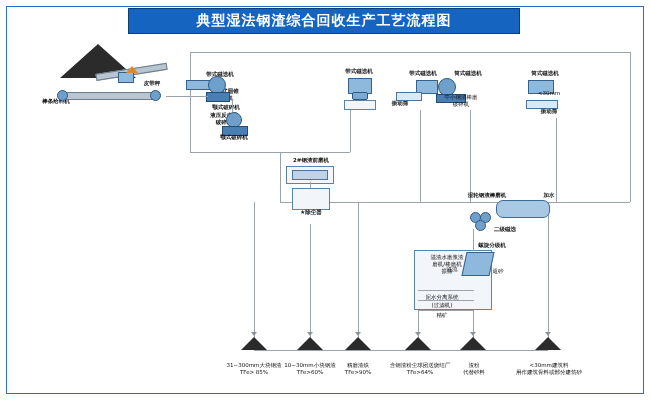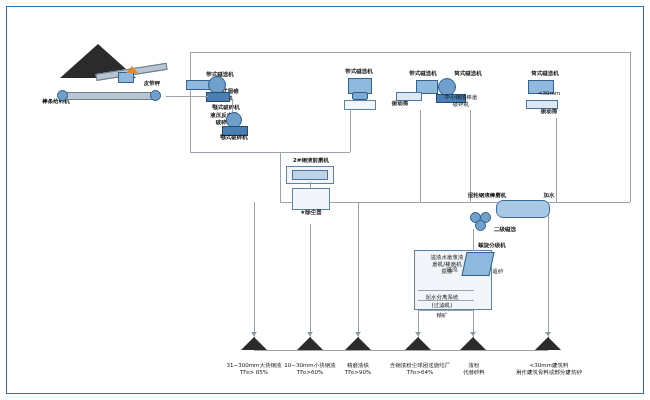--- a/index.html
+++ b/index.html
@@ -28,20 +28,23 @@
   .screen{position:absolute;background:#dce8f3;border:1px solid #4b749c;}
   .smallmag{position:absolute;background:#7aa9d4;border:1px solid #2e5982;border-radius:2px;}
 </style>
 </head>
 <body>
 
 <div id="stage">
 
   <div class="frame"></div>
 
+  <div class="title-bar">
+    <span>典型湿法钢渣综合回收生产工艺流程图</span>
+  </div>
 
   <div class="ln h" style="left:190px;top:52px;width:440px;"></div>
   <div class="ln v" style="left:190px;top:52px;height:100px;"></div>
   <div class="ln v" style="left:630px;top:52px;height:150px;"></div>
   <div class="ln h" style="left:190px;top:152px;width:160px;"></div>
   <div class="ln h" style="left:280px;top:202px;width:350px;"></div>
   <div class="ln v" style="left:280px;top:152px;height:50px;"></div>
   <div class="ln v" style="left:350px;top:110px;height:42px;"></div>
   <div class="ln v" style="left:420px;top:110px;height:92px;"></div>
   <div class="ln v" style="left:470px;top:110px;height:92px;"></div>

